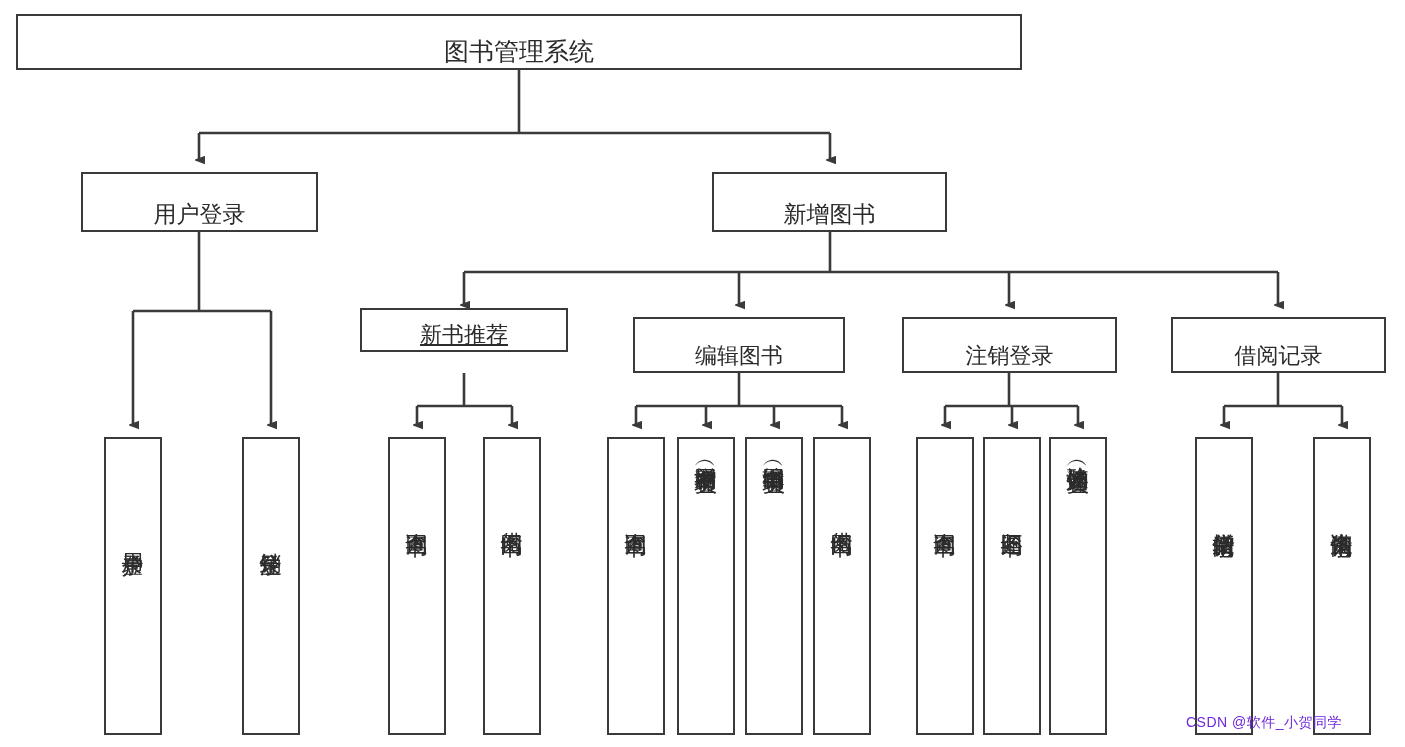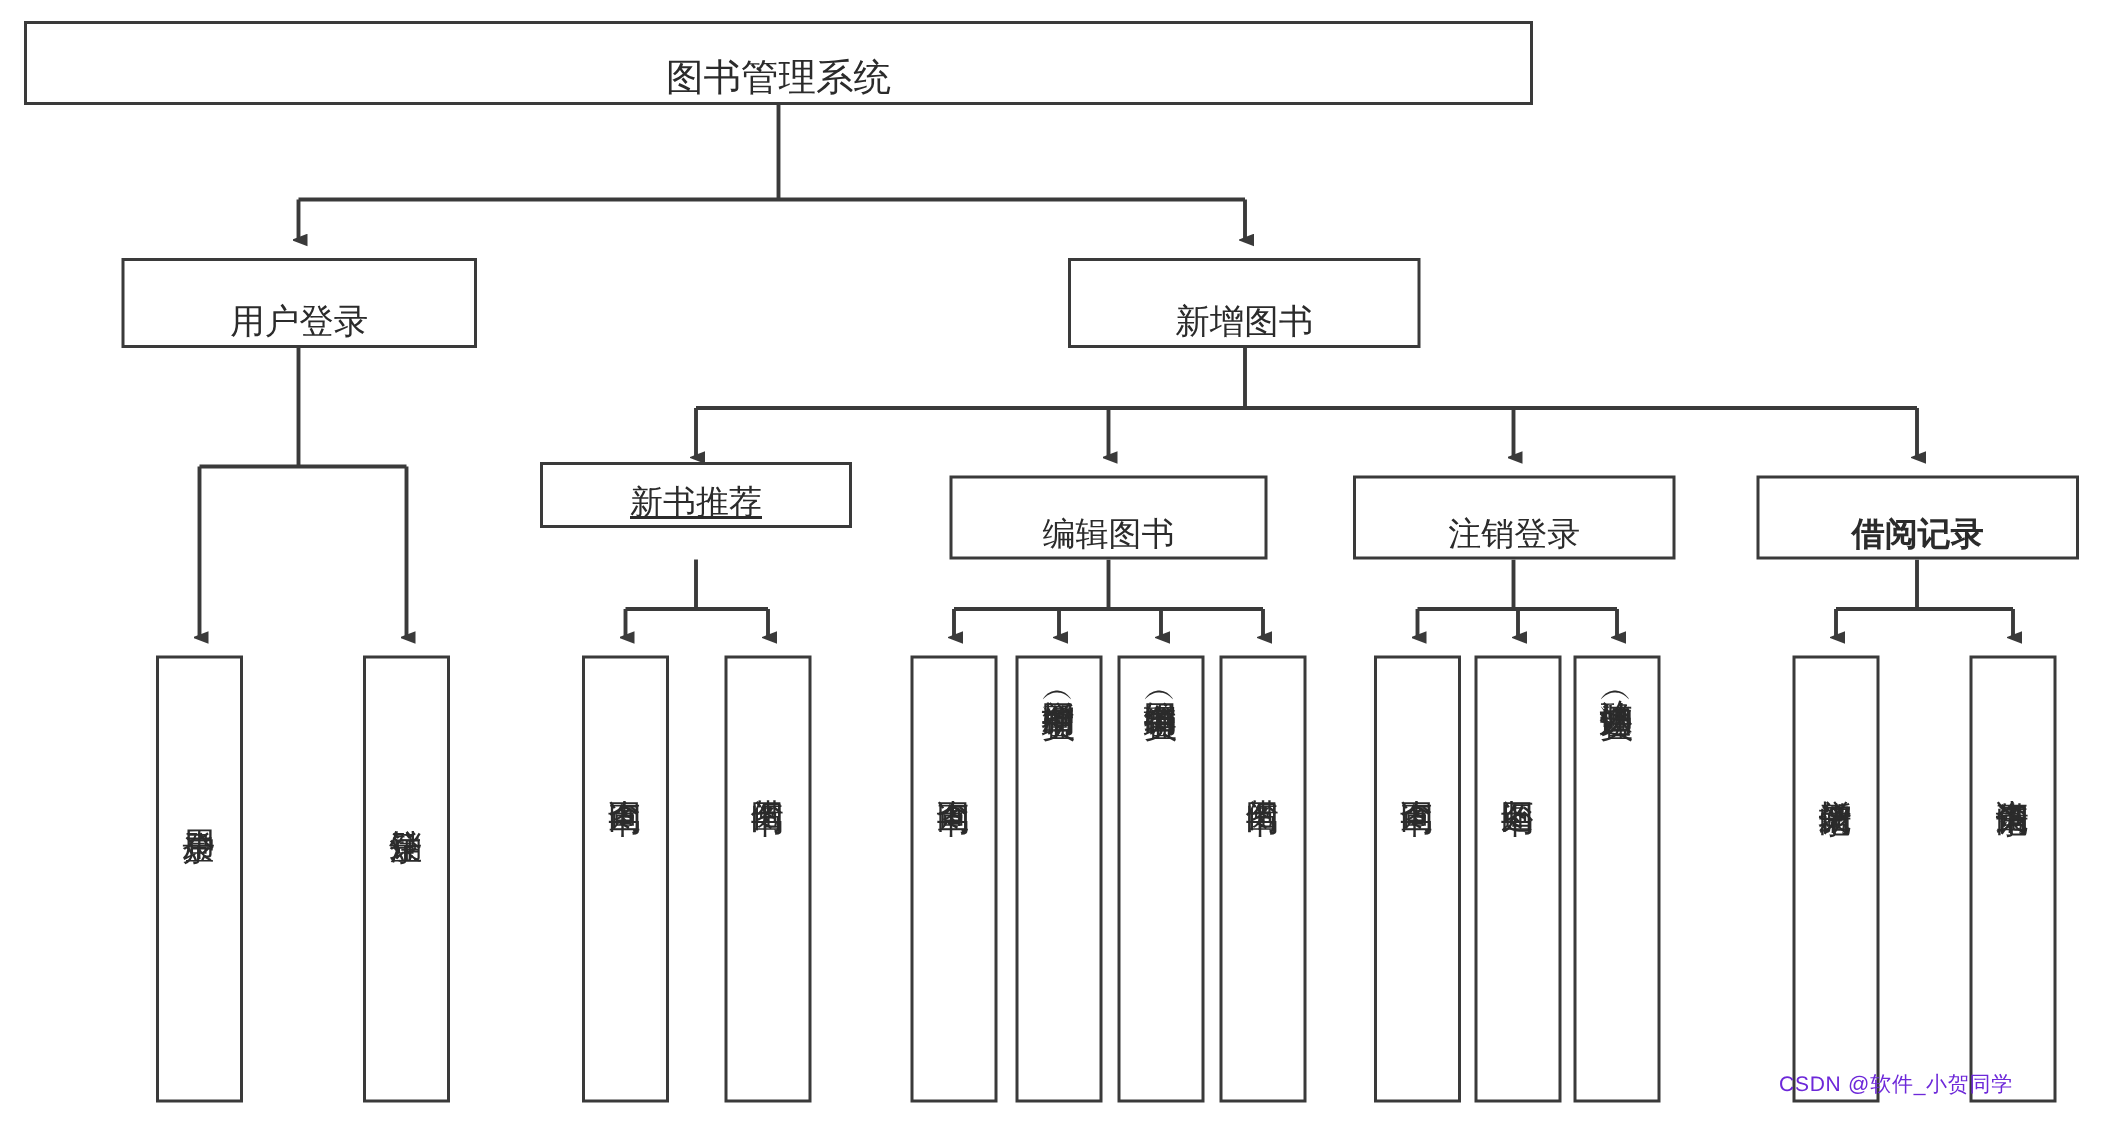--- a/index.html
+++ b/index.html
@@ -147,21 +147,21 @@
 
   <div class="node lvl3" style="left:360px; top:308px; width:208px; height:44px;text-decoration:underline;">
     <span>新书推荐</span>
   </div>
   <div class="node lvl3" style="left:633px; top:317px; width:212px; height:56px;">
     <span>编辑图书</span>
   </div>
   <div class="node lvl3" style="left:902px; top:317px; width:215px; height:56px;">
     <span>注销登录</span>
   </div>
-  <div class="node lvl3" style="left:1171px; top:317px; width:215px; height:56px;font-weight:bold;">
+  <div class="node lvl3" style="left:1171px; top:317px; width:215px; height:56px;">
     <span>借阅记录</span>
   </div>
 
   <div class="node leaf low" style="left:104px; top:437px; width:58px; height:298px;">
     <span class="vtext">用户登录</span>
   </div>
   <div class="node leaf low" style="left:242px; top:437px; width:58px; height:298px;">
     <span class="vtext">注销登录</span>
   </div>
 

